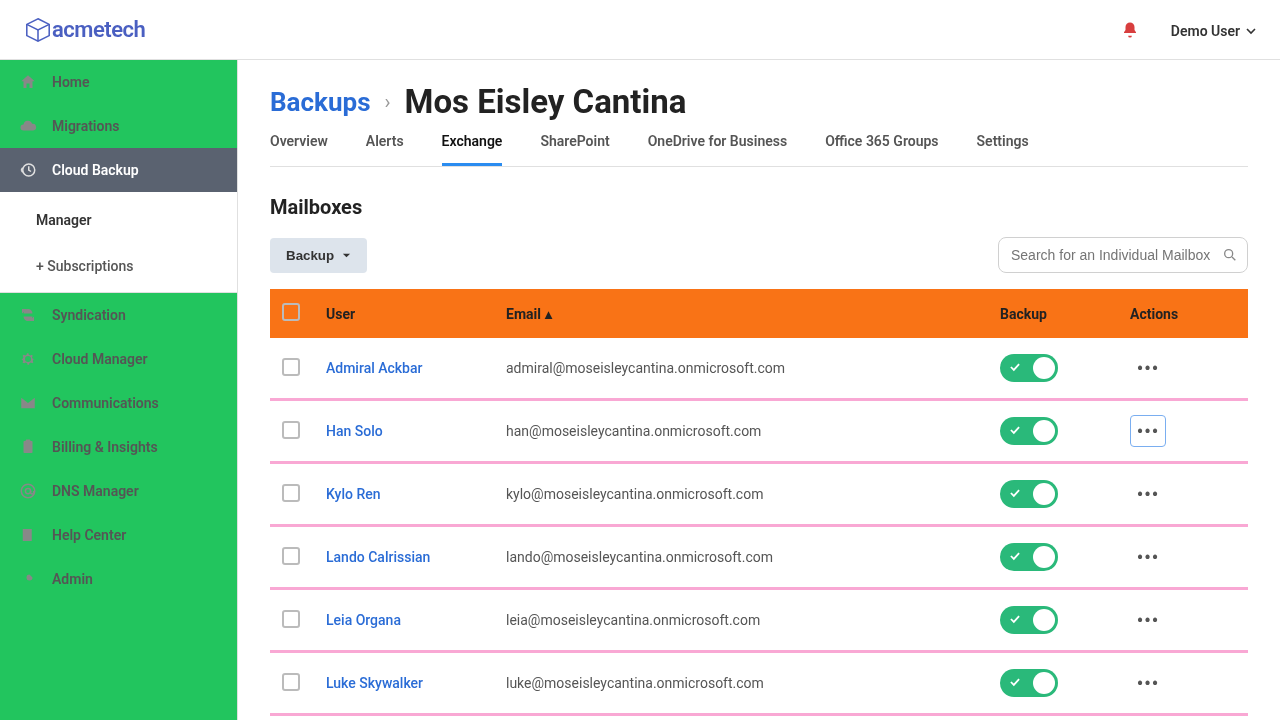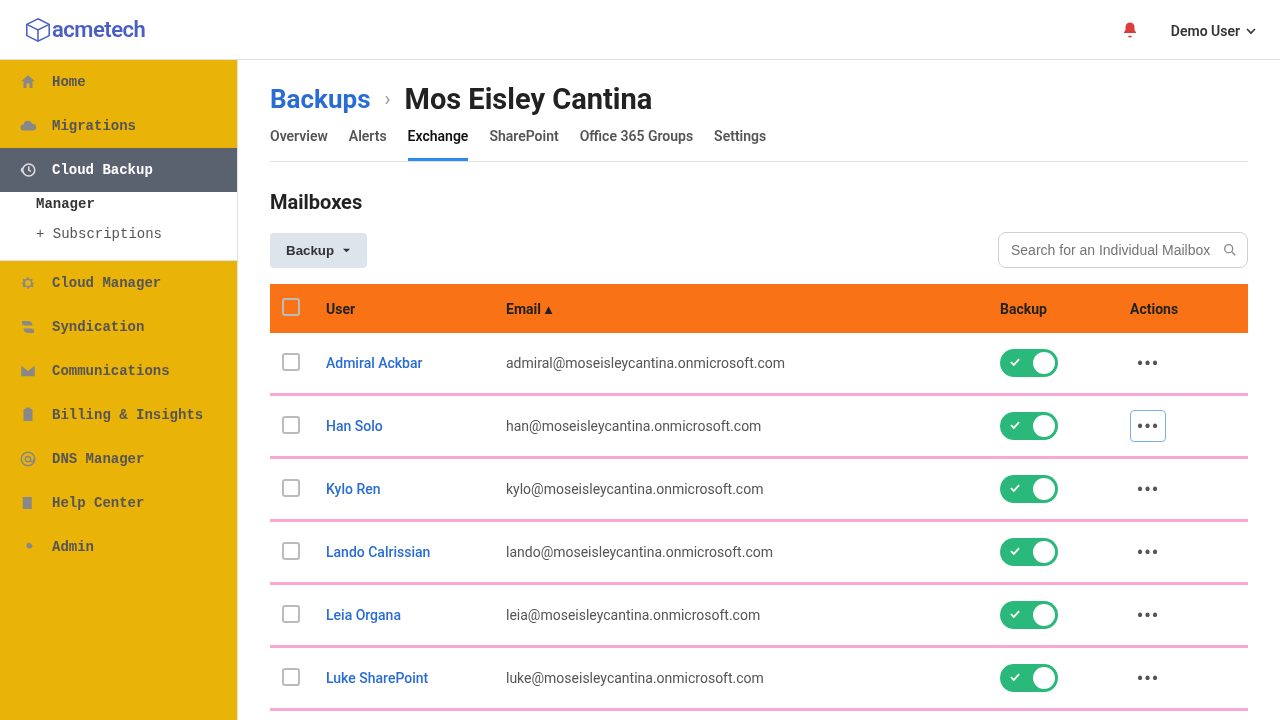--- a/index.html
+++ b/index.html
@@ -5,34 +5,34 @@
 * { box-sizing: border-box; margin: 0; padding: 0; }
 body { font-family: -apple-system, BlinkMacSystemFont, "Segoe UI", Roboto, Arial, sans-serif; font-size: 14px; color: #333; background: #fff; width: 1280px; height: 720px; overflow: hidden; }
 .topbar { height: 60px; border-bottom: 1px solid #e0e0e0; display: flex; align-items: center; padding: 0 24px; justify-content: space-between; }
 .brand { display: flex; align-items: center; gap: 0; }
 .brand-text { color: #4a5fc1; font-size: 22px; font-weight: 600; letter-spacing: -0.5px; }
 .brand-logo { width: 28px; height: 28px; }
 .topbar-right { display: flex; align-items: flex-end; gap: 32px; }
 .bell-icon { color: #d83e3e; }
 .user-menu { display: flex; align-items: center; gap: 6px; font-weight: 600; color: #333; cursor: pointer; }
 .main-wrap { display: flex; height: calc(720px - 60px); }
-.sidebar { width: 238px; background: #eab308; border-right: 1px solid #e0e0e0; overflow-y: auto; font-family: Liberation Mono, monospace; }
+.sidebar { width: 238px; background: #22c55e; border-right: 1px solid #e0e0e0; overflow-y: auto; }
 .side-item { display: flex; align-items: center; gap: 14px; padding: 12px 18px; color: #555; font-weight: 600; cursor: pointer; }
 .side-item.active { background: #5a6270; color: #fff; }
 .side-item .icon { width: 20px; height: 20px; display: flex; align-items: center; justify-content: center; color: #888; }
 .side-item.active .icon { color: #e0e0e0; }
-.side-sub { padding: 4px 18px 10px 36px; color: #333; font-weight: 600; background:#fff; }
+.side-sub { padding: 20px 18px 10px 36px; color: #333; font-weight: 600; background:#fff; }
 .side-sub.light { font-weight: 500; color: #555; }
 .side-subsection { background:#fff; border-bottom:1px solid #e0e0e0; padding-bottom:8px;}
 .content { flex: 1; padding: 22px 32px; overflow-y: auto; position: relative; }
 .breadcrumb { display: flex; align-items: center; gap: 14px; margin-bottom: 2px; }
 .breadcrumb-link { color: #2a6cd6; font-size: 26px; font-weight: 700; }
 .breadcrumb-sep { color: #999; font-size: 20px; }
-.breadcrumb-current { color: #222; font-size: 29px; font-weight: 700; }
-.tabbar { display: flex; gap: 21px; border-bottom: 1px solid #e0e0e0; margin-bottom: 28px; }
+.breadcrumb-current { color: #222; font-size: 33px; font-weight: 700; }
+.tabbar { display: flex; gap: 38px; border-bottom: 1px solid #e0e0e0; margin-bottom: 28px; }
 .tab { padding: 10px 0 14px 0; color: #555; font-weight: 600; cursor: pointer; border-bottom: 3px solid transparent; }
 .tab.active { color: #111; border-bottom-color: #2a8cf0; }
 .section-title { font-size: 20px; font-weight: 700; color: #222; margin-bottom: 18px; }
 .toolbar { display: flex; justify-content: space-between; align-items: center; margin-bottom: 16px; }
 .backup-btn { background: #dde4ec; border: none; padding: 10px 16px; border-radius: 4px; font-weight: 600; color: #333; display: flex; align-items: center; gap: 8px; cursor: pointer; }
 .search-box { position: relative; }
 .search-input { width: 250px; padding: 9px 34px 9px 12px; border: 1px solid #d0d0d0; border-radius: 8px; font-size: 14px; }
 .search-icon { position: absolute; right: 10px; top: 50%; transform: translateY(-50%); color: #888; }
 .table { width: 100%; border-collapse: collapse; }
 .table thead { background: #f97316; }
@@ -107,32 +107,32 @@
         </span>
       <span>Cloud Backup</span>
     </div>
     <div class="side-subsection">
       <div class="side-sub">Manager</div>
       <div class="side-sub light">+ Subscriptions</div>
     </div>
     <div class="side-item">
       <span class="icon">
           <svg width="18" height="18" viewBox="0 0 24 24" fill="#888">
+            <path d="M7 7l3-3H4v6l3-3zm10 10l-3 3h6v-6l-3 3zM6 14a6 6 0 0 0 12 0M18 10a6 6 0 0 0-12 0"></path>
+          </svg>
+        </span>
+      <span>Syndication</span>
+    </div>
+    <div class="side-item">
+      <span class="icon">
+          <svg width="18" height="18" viewBox="0 0 24 24" fill="#888">
             <path d="M12 8a4 4 0 1 0 0 8 4 4 0 0 0 0-8zm9 4l-2 .5-.8 2 1 1.8-1.5 1.5-1.8-1-2 .8-.5 2h-2l-.5-2-2-.8-1.8 1L4.6 17l1-1.8-.8-2L3 12l2-.5.8-2-1-1.8L6.3 6.2l1.8 1 2-.8.5-2h2l.5 2 2 .8 1.8-1 1.5 1.5-1 1.8.8 2z"></path>
           </svg>
         </span>
       <span>Cloud Manager</span>
-    </div>
-    <div class="side-item">
-      <span class="icon">
-          <svg width="18" height="18" viewBox="0 0 24 24" fill="#888">
-            <path d="M7 7l3-3H4v6l3-3zm10 10l-3 3h6v-6l-3 3zM6 14a6 6 0 0 0 12 0M18 10a6 6 0 0 0-12 0"></path>
-          </svg>
-        </span>
-      <span>Syndication</span>
     </div>
     <div class="side-item">
       <span class="icon">
           <svg width="18" height="18" viewBox="0 0 24 24" fill="#888">
             <path d="M3 5h18v14H3z M3 5l9 7 9-7"></path>
           </svg>
         </span>
       <span>Communications</span>
     </div>
     <div class="side-item">
@@ -177,20 +177,21 @@
       <span class="breadcrumb-link">Backups</span>
       <span class="breadcrumb-sep">›</span>
       <span class="breadcrumb-current">Mos Eisley Cantina</span>
     </div>
 
     <div class="tabbar">
       <div class="tab">Overview</div>
       <div class="tab">Alerts</div>
       <div class="tab active">Exchange</div>
       <div class="tab">SharePoint</div>
+      <div class="tab">OneDrive for Business</div>
       <div class="tab">Office 365 Groups</div>
       <div class="tab">Settings</div>
     </div>
 
     <div class="section-title">Mailboxes</div>
 
     <div class="toolbar">
       <button class="backup-btn">
         <span>Backup</span>
         <svg width="9" height="9" viewBox="0 0 10 10">
@@ -302,21 +303,21 @@
               </div>
             </td>
             <td>
               <div class="actions-btn">
                 <span class="dots">•••</span>
               </div>
             </td>
           </tr>
           <tr>
             <td><span class="checkbox"></span></td>
-            <td><span class="user-link">Luke SharePoint</span></td>
+            <td><span class="user-link">Luke Skywalker</span></td>
             <td><span>luke@moseisleycantina.onmicrosoft.com</span></td>
             <td>
               <div class="toggle">
                 <svg class="check" width="14" height="14" viewBox="0 0 24 24" fill="none" stroke="#fff" stroke-width="3">
                   <polyline points="5,12 10,17 19,7"></polyline>
                 </svg>
                 <div class="knob"></div>
               </div>
             </td>
             <td>

